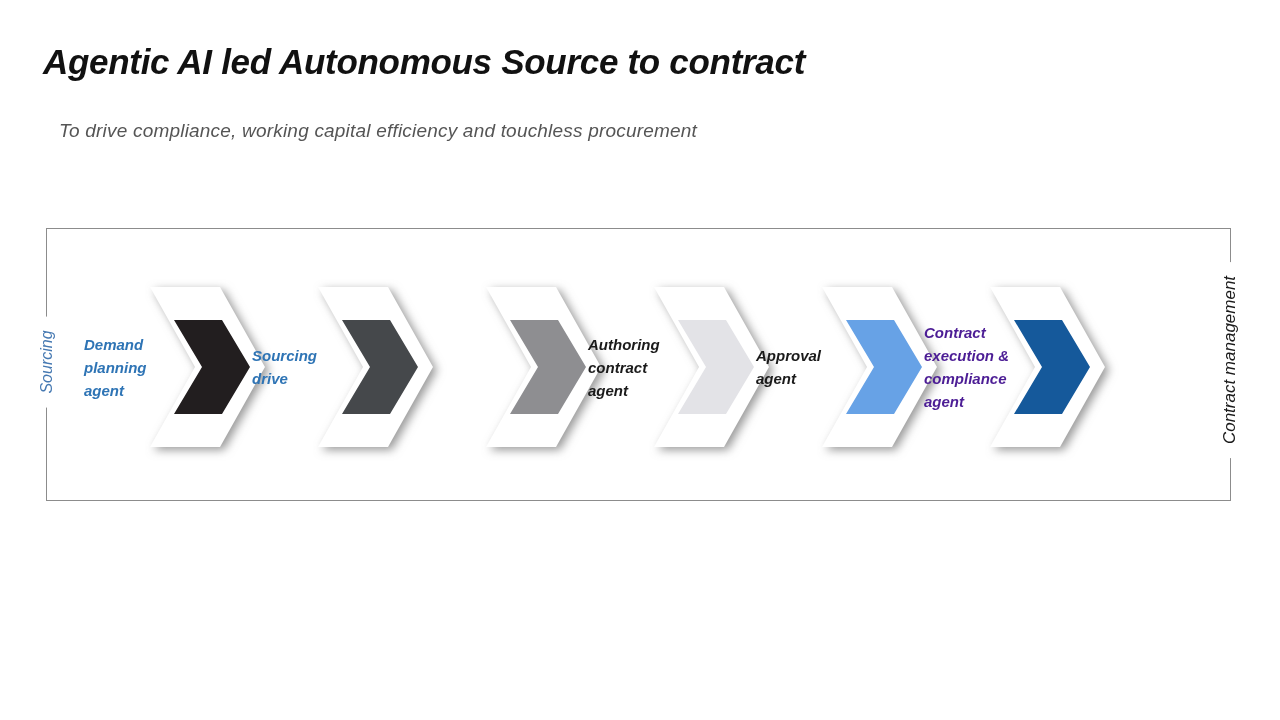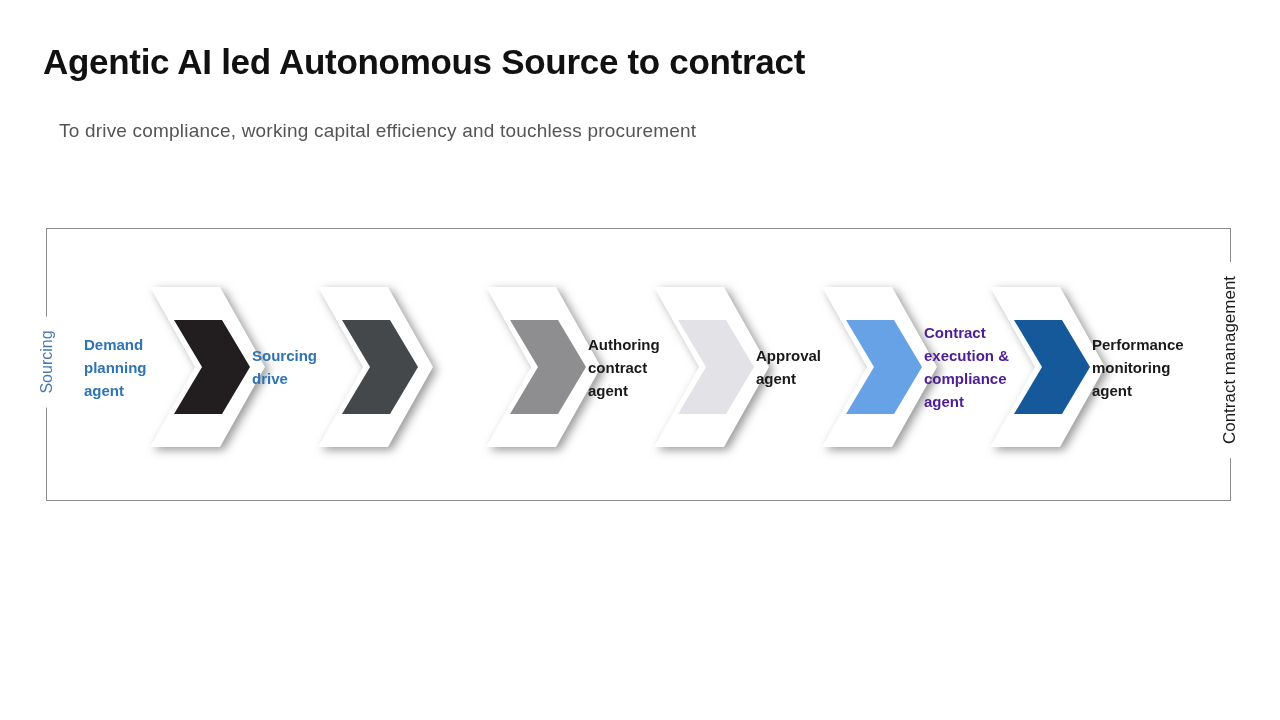--- a/index.html
+++ b/index.html
@@ -1,18 +1,18 @@
 <!DOCTYPE html>
 <html><head>
 <meta charset="utf-8">
 <style>
   html,body{margin:0;padding:0;background:#fff;}
   .slide{
     position:relative;width:1280px;height:720px;background:#ffffff;
-    font-family:"Liberation Sans",sans-serif;overflow:hidden;
+    font-family:"Liberation Sans",sans-serif;overflow:hidden;font-style:italic;
   }
   .title{
     position:absolute;left:43px;top:42px;margin:0;
     font-size:35px;font-weight:700;color:#111111;letter-spacing:-0.3px;
     white-space:nowrap;
   }
   .subtitle{
     position:absolute;left:43px;top:104px;margin:16px;
     font-size:19px;font-weight:400;color:#555555;letter-spacing:0.2px;
     white-space:nowrap;
@@ -72,18 +72,17 @@
   </svg>
       <svg class="chevron" viewBox="0 0 115 160" width="115" height="160" xmlns="http://www.w3.org/2000/svg" style="left: 990px;">
     <polygon class="chev-white" points="0,0 70,0 115,80 70,160 0,160 45,80"></polygon>
     <polygon class="chev-color" points="24,33 72,33 100,80 72,127 24,127 52,80" fill="#15599B"></polygon>
   </svg>
       <div class="step-label" style="left: 84px; color: rgb(46, 116, 181);">Demand planning agent</div>
       <div class="step-label" style="left: 252px; color: rgb(46, 116, 181);">Sourcing drive</div>
       <div class="step-label" style="left: 756px; color: rgb(26, 26, 26);">Approval agent</div>
       <div class="step-label" style="left: 588px; color: rgb(26, 26, 26);">Authoring contract agent</div>
       <div class="step-label" style="left: 924px; color: #4c1d95;">Contract execution &amp; compliance agent</div>
-      <div class="step-label" style="left: 1092px; color: rgb(26, 26, 26);">Performance monitoring agent</div>
     </div>
 
   <div class="phase-label left">Sourcing</div>
   <div class="phase-label right">Contract management</div>
 </div>
 
 </body></html>

